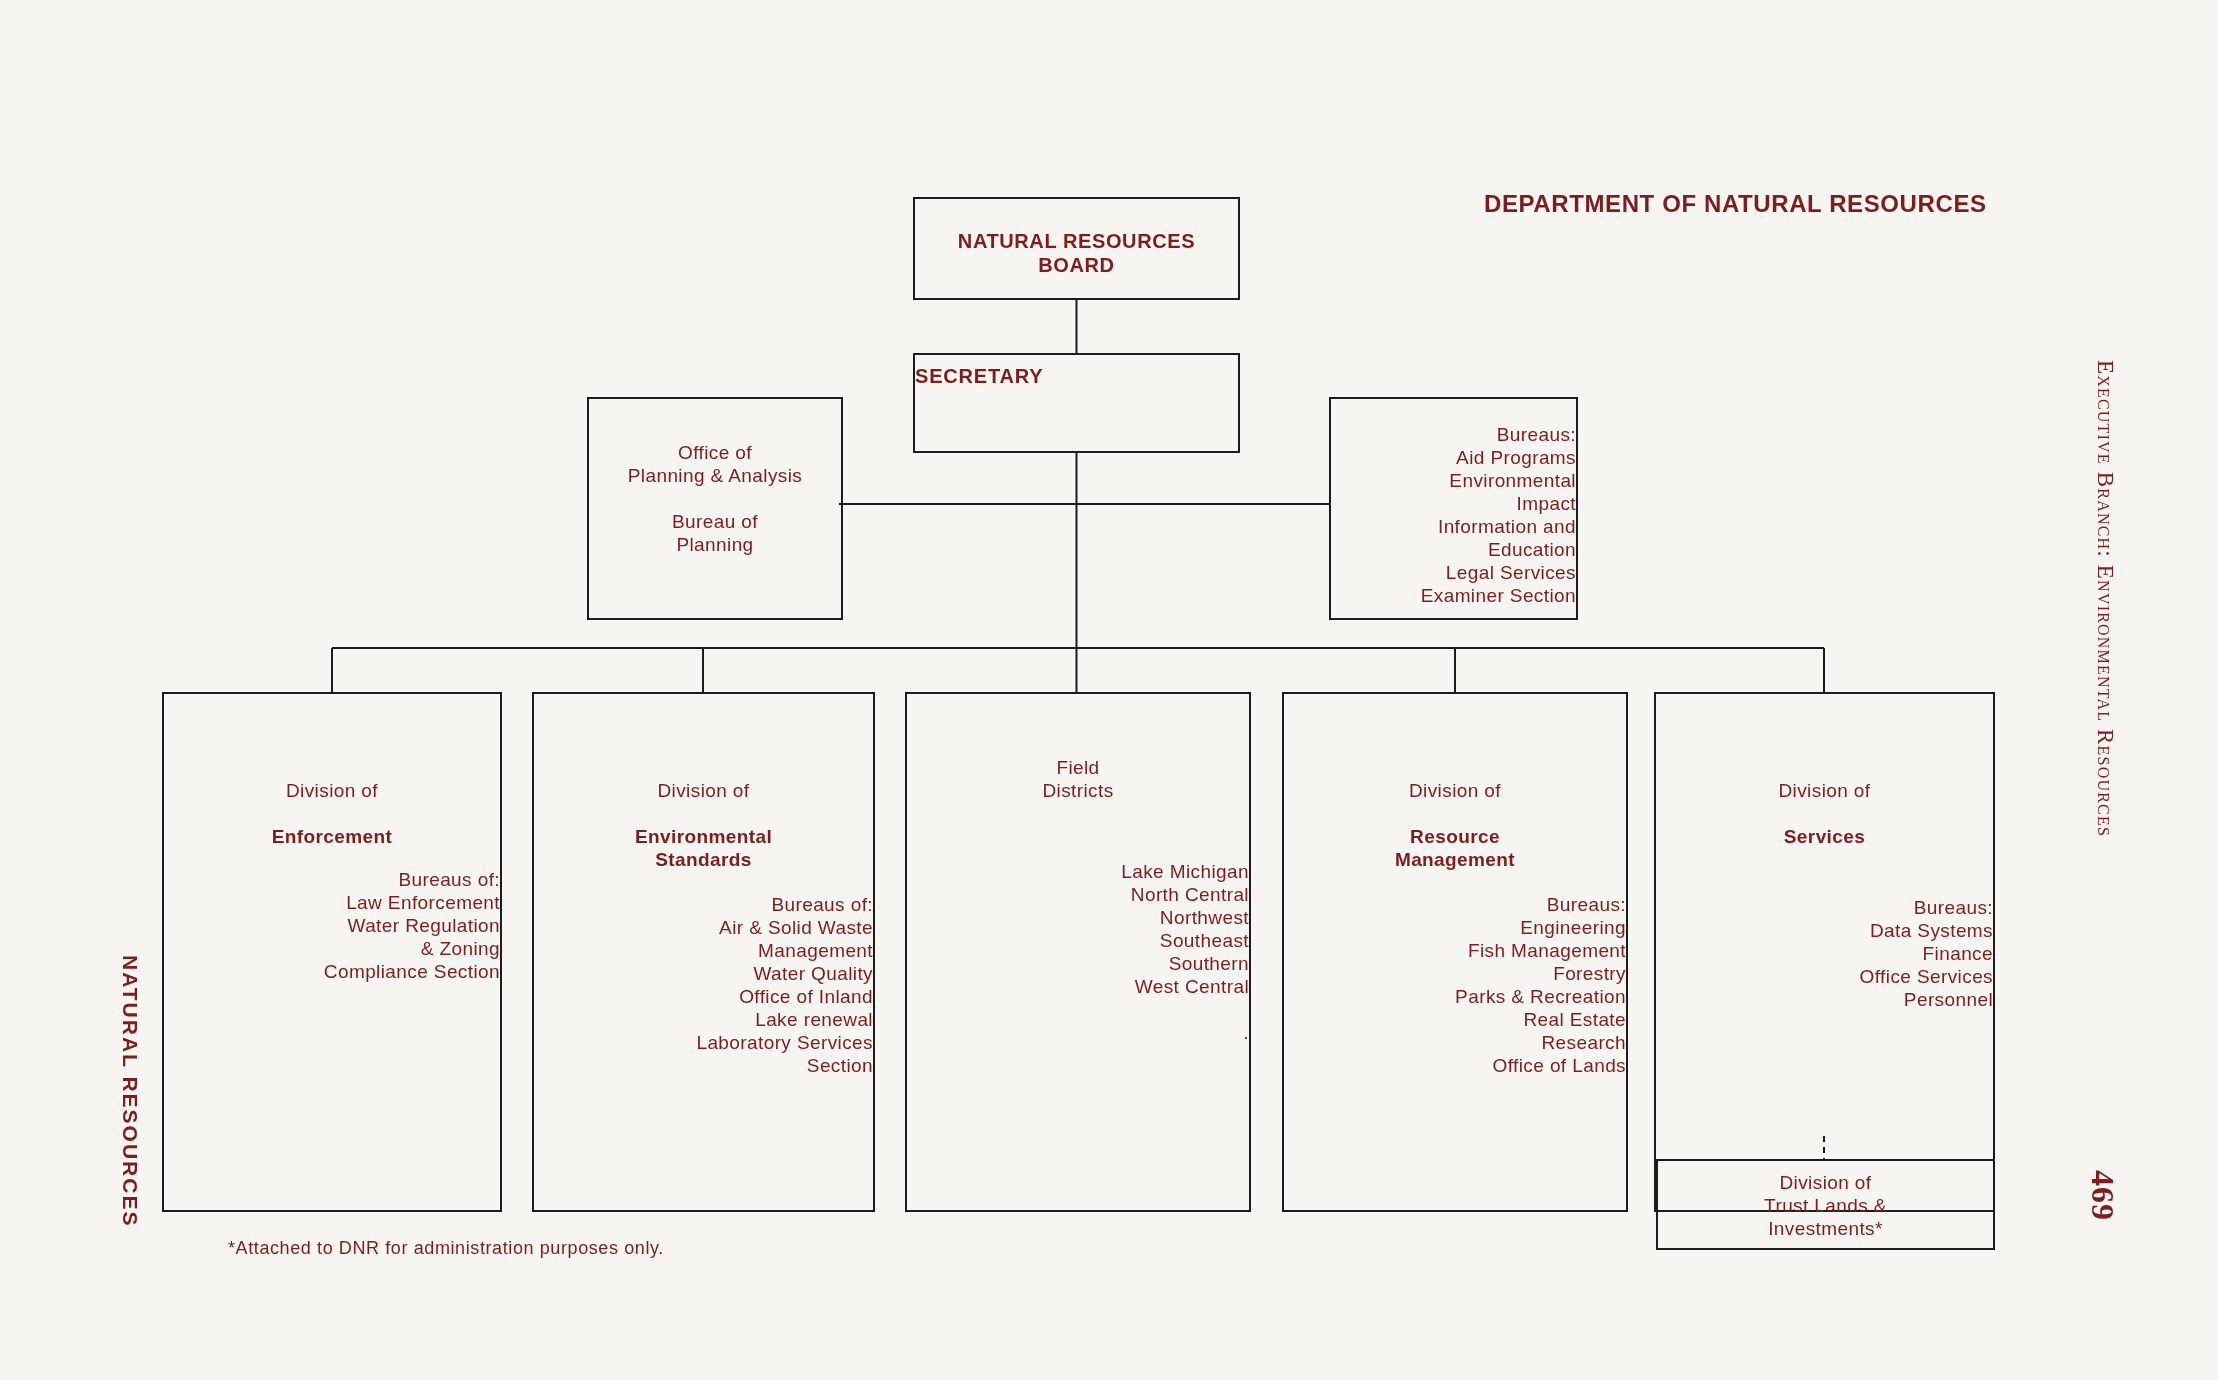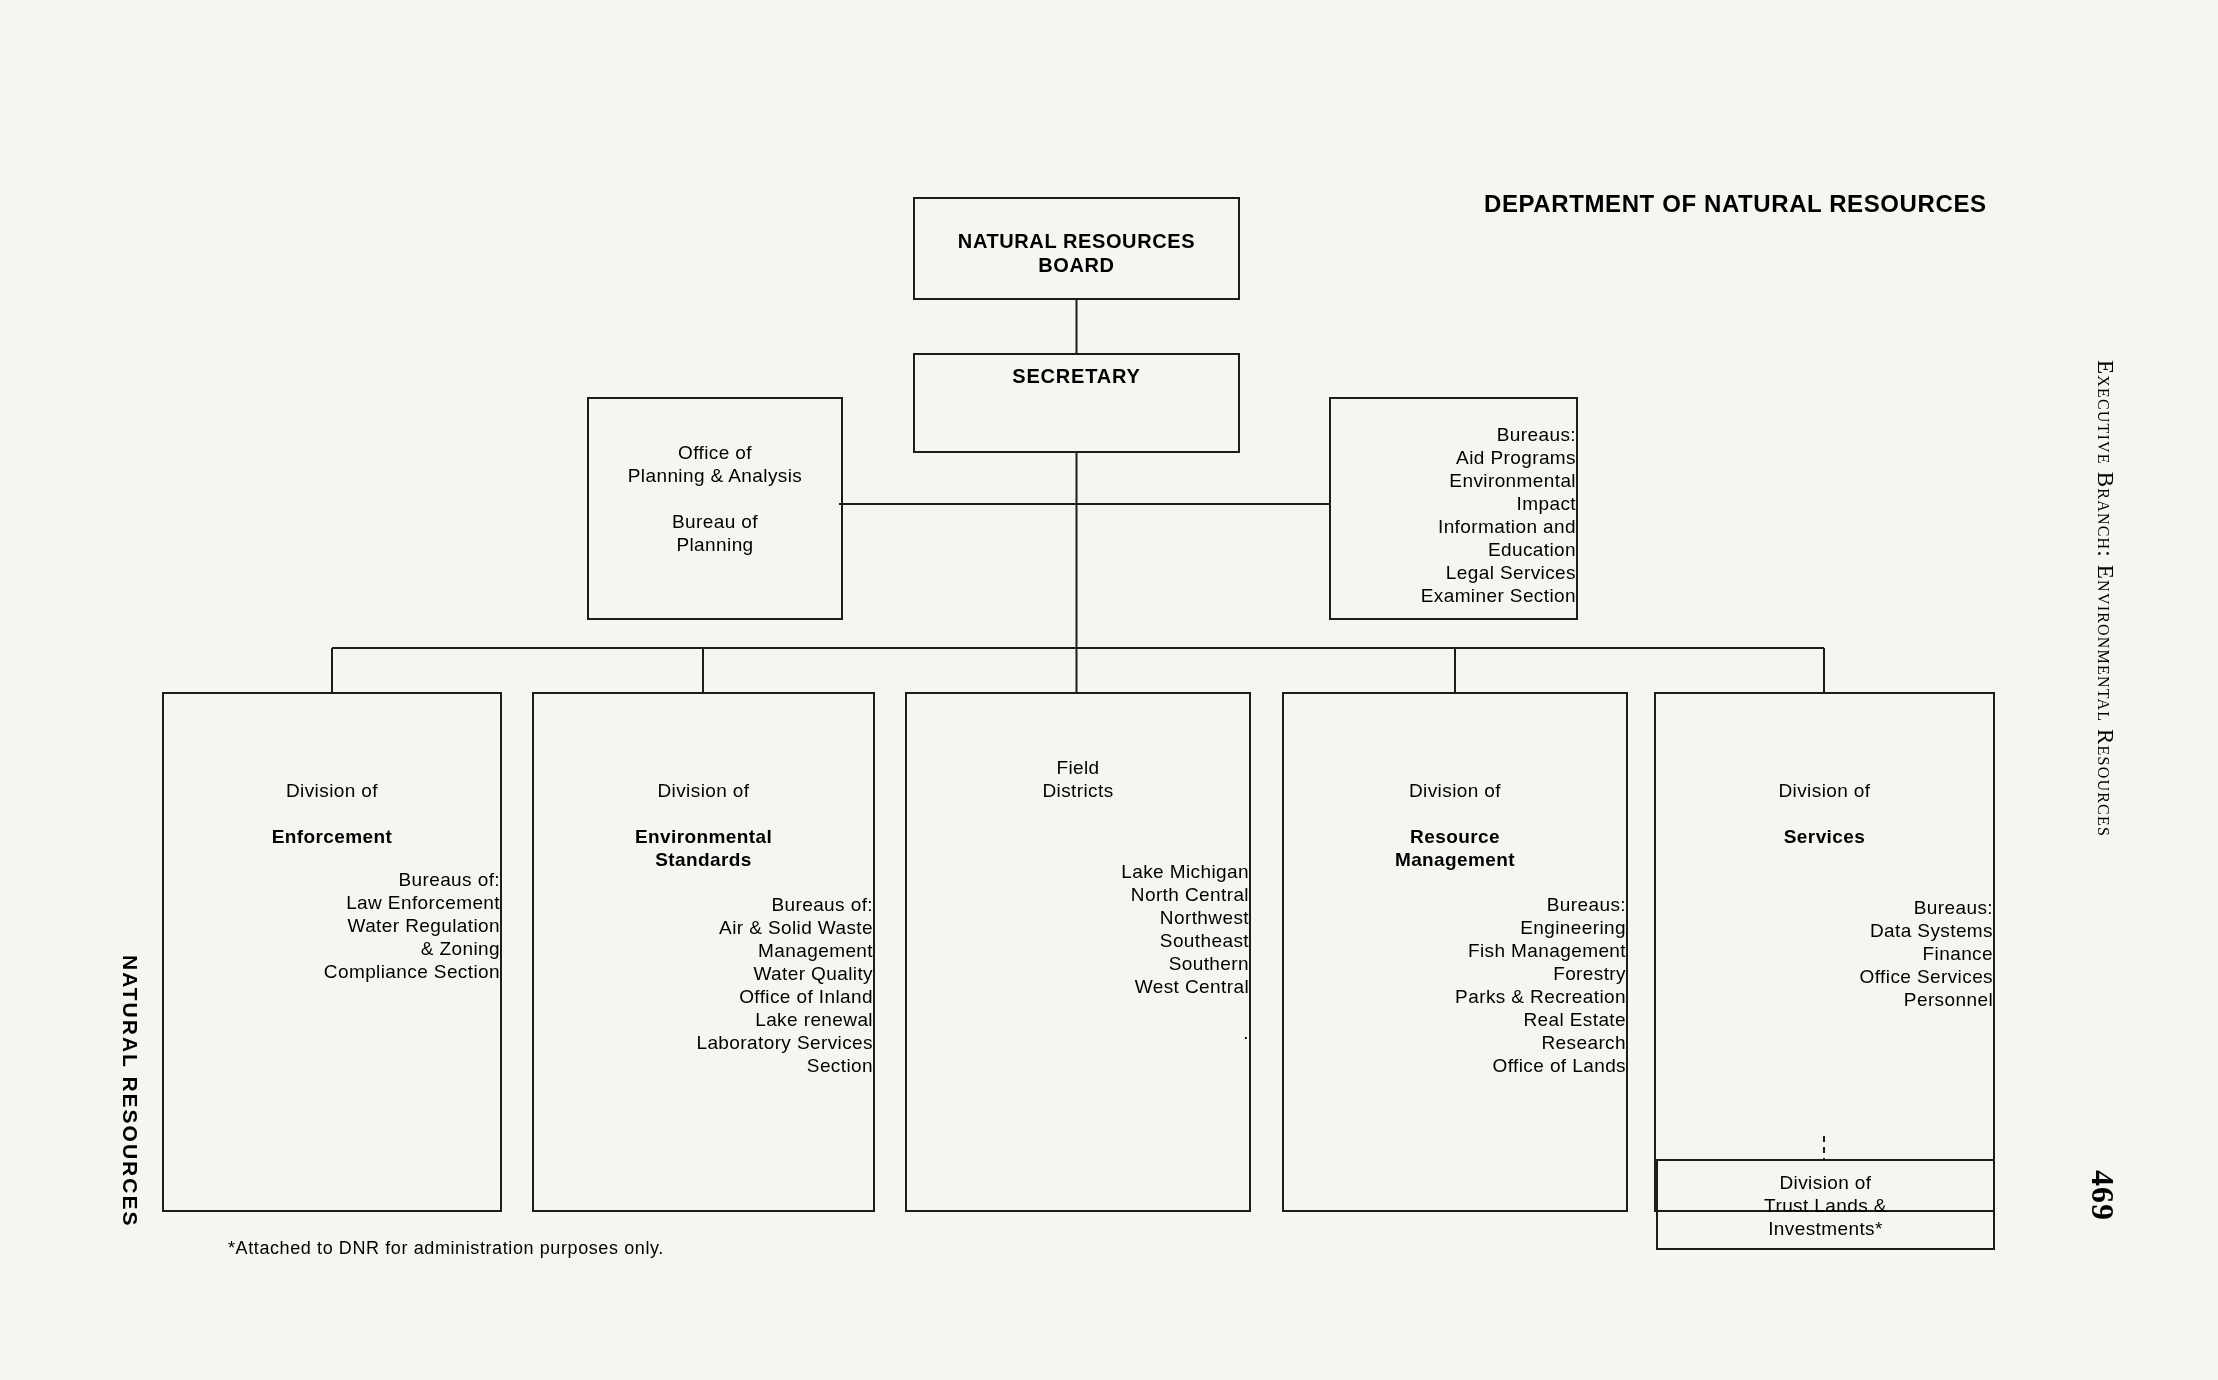--- a/index.html
+++ b/index.html
@@ -2,38 +2,38 @@
 <html><head>
 <meta charset="utf-8">
 <style>
   * { margin:0; padding:0; box-sizing:border-box; }
   html,body { width:2218px; height:1380px; }
   body { background:#e8e6e1; }
   .page {
     position:relative; width:2218px; height:1380px;
     background:#f6f5f1;
     font-family:"Liberation Sans", sans-serif;
-    color:#000000; overflow:hidden;
+    color:#7f1d1d; overflow:hidden;
   }
   .connectors { position:absolute; left:0; top:0; }
   .connectors line { stroke:#1c1c1c; stroke-width:2; }
 
   .box { position:absolute; border:2px solid #1c1c1c; background:transparent; }
 
   .ctr { white-space:pre-line; text-align:center; }
   .pre { white-space:pre-wrap; text-align:right; }
 
   .node-text { font-size:19px; line-height:23px; letter-spacing:0.4px; }
   .bold { font-weight:bold; }
 
   
   .board      { left:913px; top:197px;  width:327px; height:103px; padding-top:30px; }
   .board .ctr { font-size:20px; line-height:24px; font-weight:bold; letter-spacing:0.6px; }
   .secretary  { left:913px; top:353px;  width:327px; height:100px; padding-top:9px; }
-  .secretary .title { font-size:20px; line-height:25px; font-weight:bold; text-align:center; letter-spacing:0.8px; }
+  .secretary .title { font-size:20px; line-height:25px; font-weight:bold; text-align:left; letter-spacing:0.8px; }
   .planning   { left:587px; top:397px;  width:256px; height:223px; padding-top:42px; }
   .staffbur   { left:1329px; top:397px; width:249px; height:223px; padding-top:24px; padding-left:32px; }
 
   
   .divbox { top:692px; height:520px; }
   .b1 { left:162px;  width:340px; }
   .b2 { left:532px;  width:343px; }
   .b3 { left:905px;  width:346px; }
   .b4 { left:1282px; width:346px; }
   .b5 { left:1654px; width:341px; }

